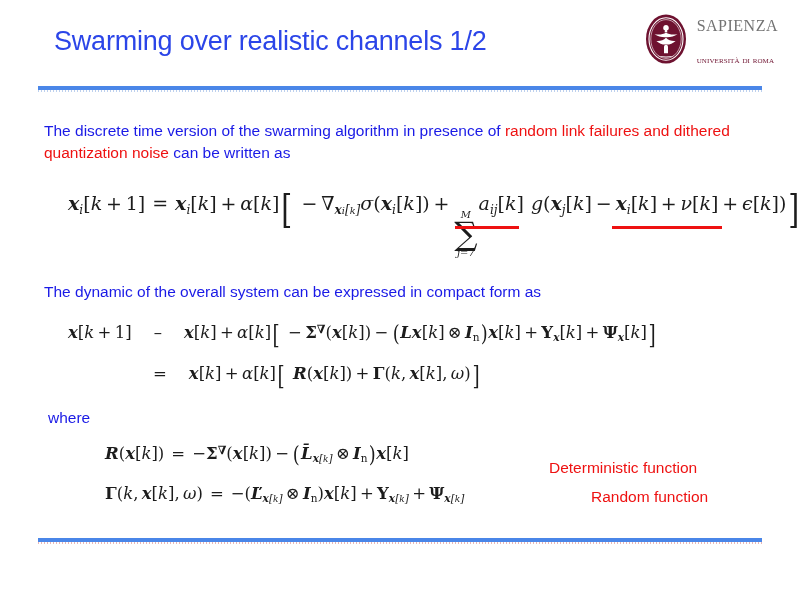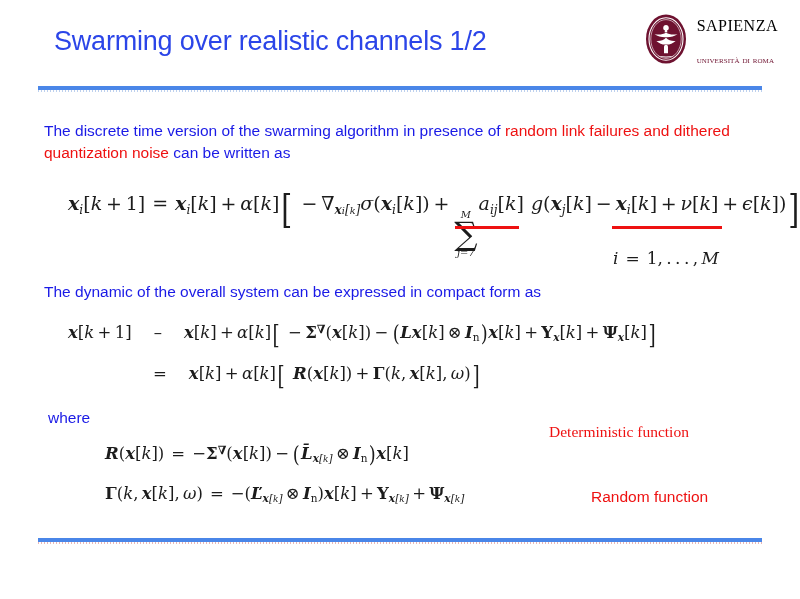--- a/index.html
+++ b/index.html
@@ -44,21 +44,21 @@
     height: 52px;
   }
   .logo-words {
     display: flex;
     flex-direction: column;
     line-height: 1;
   }
   .logo-name {
     font-family: "Liberation Serif", serif;
     font-size: 23px;
-    color: #000000;
+    color: #737373;
     letter-spacing: 0.5px;
     font-variant: small-caps;
     text-transform: lowercase;
   }
   .logo-sub {
     font-family: "Liberation Serif", serif;
     font-size: 10.5px;
     color: #6e1230;
     letter-spacing: 0.1px;
     font-variant: small-caps;
@@ -183,21 +183,21 @@
   .eq3 { left: 105px; top: 441px; font-size: 16.5px; }
   .eq4 { left: 105px; top: 484px; font-size: 16.5px; }
 
   
   .side-label {
     position: absolute;
     font-size: 15.5px;
     color: #ee1111;
     white-space: nowrap;
   }
-  .label-det { left: 549px; top: 423px; font-family: Liberation Serif, serif; }
+  .label-det { left: 549px; top: 459px; }
   .label-rnd { left: 591px; top: 488px; }
 
   .eqgap { display: inline-block; width: 7px; }
   .eqgap-lg { display: inline-block; width: 22px; }
 </style>
 </head>
 <body>
 
 <div class="slide">
 
@@ -230,23 +230,20 @@
     <span class="bi">x</span><span class="sub">i</span>[<span class="mi">k</span> + 1]<span class="eqgap"></span>=<span class="eqgap"></span><span class="bi">x</span><span class="sub">i</span>[<span class="mi">k</span>] + <span class="mi">α</span>[<span class="mi">k</span>]<span class="brk">[</span><span class="eqgap"></span>− ∇<span class="sub"><span class="bi">x</span><span style="font-size:0.8em">i</span>[<span style="font-size:0.8em">k</span>]</span><span class="mi">σ</span>(<span class="bi">x</span><span class="sub">i</span>[<span class="mi">k</span>]) + <span class="sum-wrap">
         <span class="sum-top">M</span>
         <span class="sum-glyph">∑</span>
         <span class="sum-bot">j=7</span>
       </span><span class="mi">a</span><span class="sub">ij</span>[<span class="mi">k</span>]<span class="eqgap"></span><span class="mi">g</span>(<span class="bi">x</span><span class="sub">j</span>[<span class="mi">k</span>] − <span class="bi">x</span><span class="sub">i</span>[<span class="mi">k</span>] + <span class="mi">ν</span>[<span class="mi">k</span>] + <span class="mi">ϵ</span>[<span class="mi">k</span>])<span class="brk">]</span>
   </div>
 
   <div class="uline" style="left:455px; top:226px; width:64px;"></div>
   <div class="uline" style="left:612px; top:226px; width:110px;"></div>
 
-  <div class="math eq1-index">
-    <span class="mi">i</span><span class="eqgap"></span>=<span class="eqgap"></span>1, . . . , <span class="mi">M</span>
-  </div>
 
   <div class="body-text para-2">The dynamic of the overall system can be expressed in compact form as</div>
 
   <div class="math eq2a">
     <span class="bi">x</span>[<span class="mi">k</span> + 1]<span class="eqgap-lg"></span>–<span class="eqgap-lg"></span><span class="bi">x</span>[<span class="mi">k</span>] + <span class="mi">α</span>[<span class="mi">k</span>]<span class="brk-sm">[</span><span class="eqgap"></span>− <span class="bu">Σ</span><span class="sup">∇</span>(<span class="bi">x</span>[<span class="mi">k</span>]) − <span class="paren-big">(</span><span class="bi">Lx</span>[<span class="mi">k</span>] ⊗ <span class="bi">I</span><span class="subn">n</span><span class="paren-big">)</span><span class="bi">x</span>[<span class="mi">k</span>] + <span class="bu">Υ</span><span class="sub"><span class="bi">x</span></span>[<span class="mi">k</span>] + <span class="bu">Ψ</span><span class="sub"><span class="bi">x</span></span>[<span class="mi">k</span>]<span class="brk-sm">]</span>
   </div>
 
   <div class="math eq2b">
     =<span class="eqgap-lg"></span><span class="bi">x</span>[<span class="mi">k</span>] + <span class="mi">α</span>[<span class="mi">k</span>]<span class="brk-sm">[</span><span class="eqgap"></span><span class="bi">R</span>(<span class="bi">x</span>[<span class="mi">k</span>]) + <span class="bu">Γ</span>(<span class="mi">k</span>, <span class="bi">x</span>[<span class="mi">k</span>], <span class="mi">ω</span>)<span class="brk-sm">]</span>
   </div>

